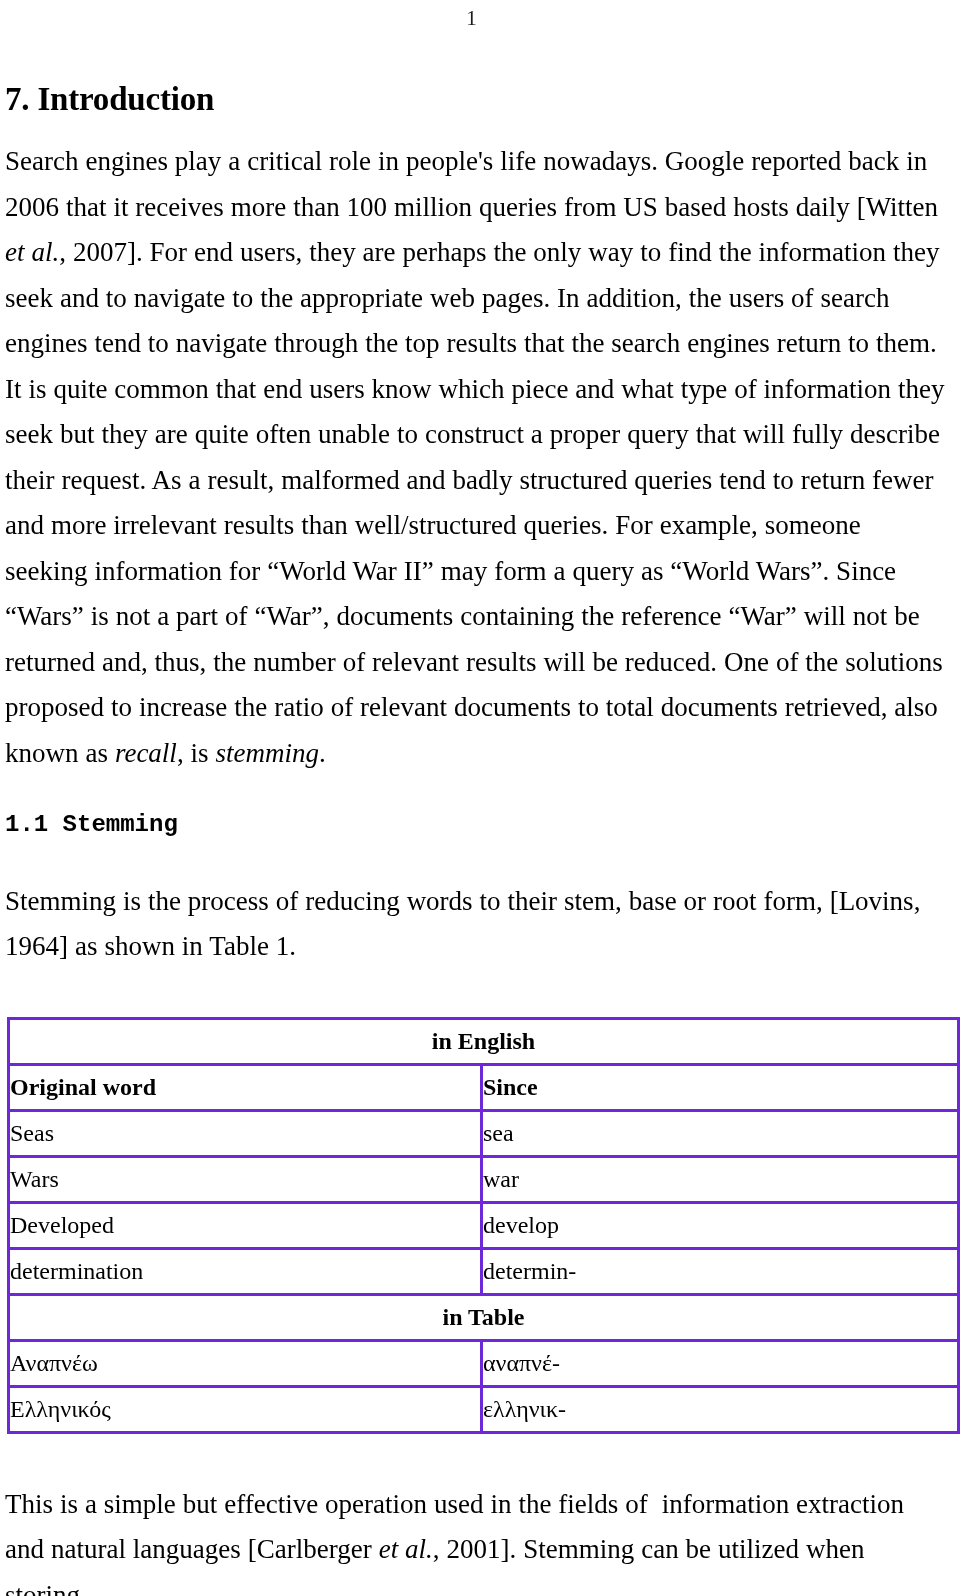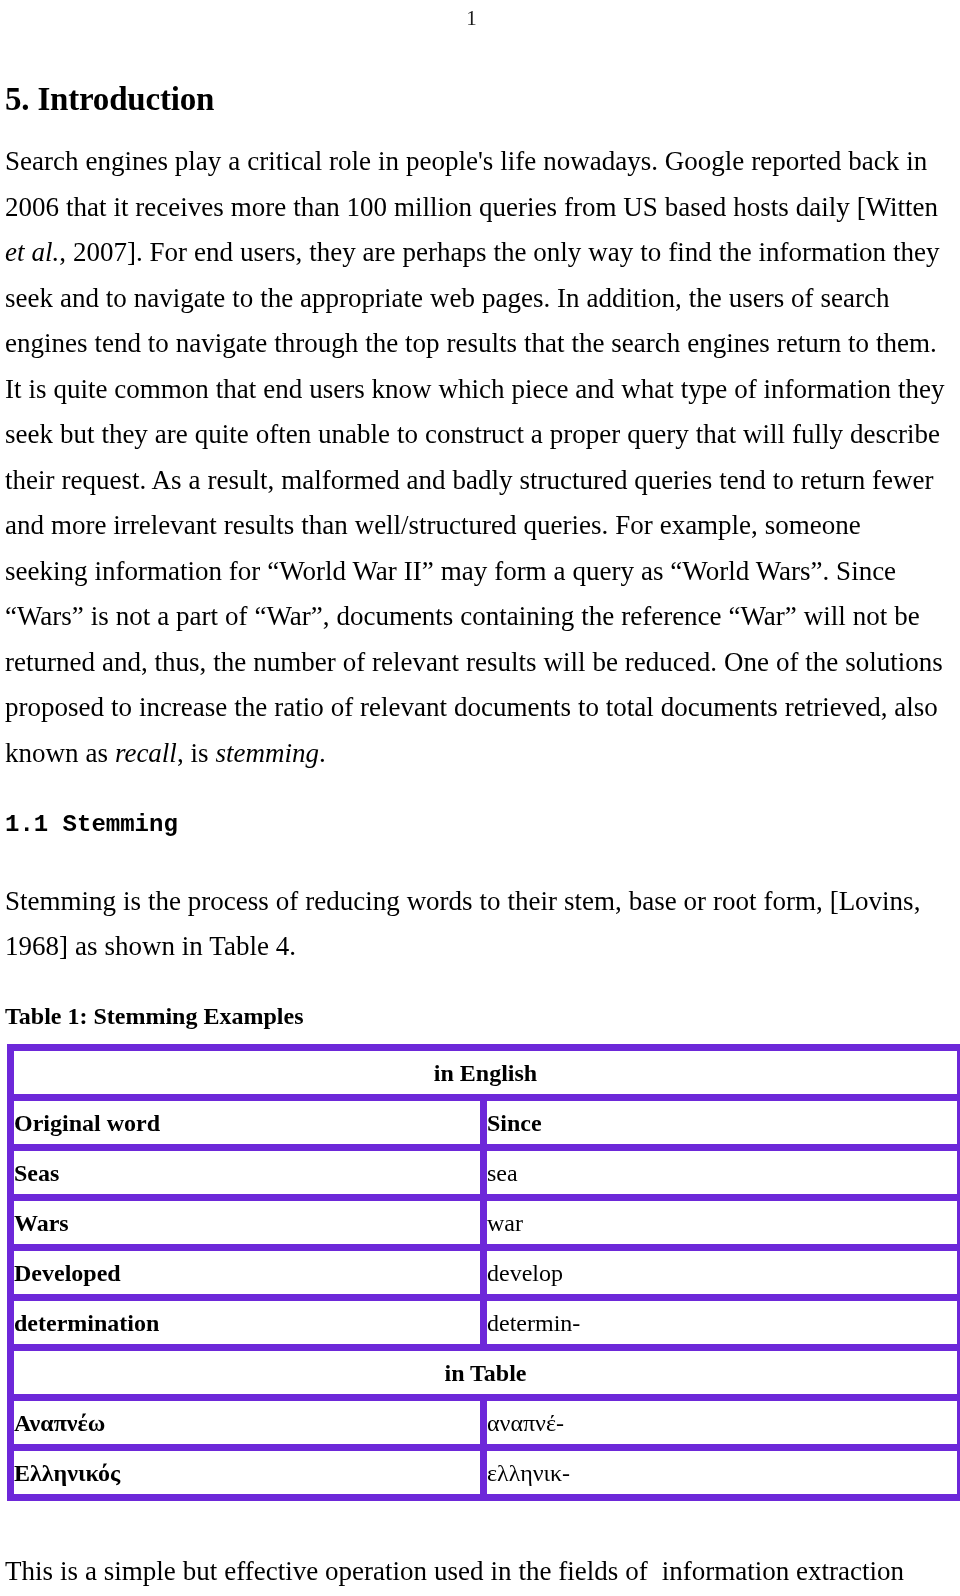--- a/index.html
+++ b/index.html
@@ -66,75 +66,74 @@
     line-height: 1.15;
   }
 
   table.stem-table {
     border-collapse: collapse;
     width: 950px;
     margin: 14px 0 0 2px;
     table-layout: fixed;
   }
   table.stem-table td {
-    border: 7px solid #6d28d9;
+    border: 3px solid #6d28d9;
     padding: 0;
     height: 43px;
     vertical-align: middle;
     font-size: 24px;
     line-height: 1.1;
   }
   td.lang-header {
     text-align: center;
     font-weight: bold;
     font-size: 24px;
   }
   td.col-header {
     font-weight: bold;
     font-size: 25px;
   }
   td.cell-word {
     padding-left: 30px;
-    font-weight: bold;
+    font-weight: normal;
   }
   td.cell-stem {
     padding-left: 30px;
     font-weight: normal;
     margin-top: 16px;
   }
   col.c1 { width: 473px; }
   col.c2 { width: 477px; }
   .greek { font-family: "Liberation Serif", "DejaVu Serif", serif; }
 </style>
 </head>
 <body>
 
 <div class="page">
 
   <div class="page-number">1</div>
 
-  <h1 class="section-title">5. Introduction</h1>
+  <h1 class="section-title">7. Introduction</h1>
 
   <div class="spacer-intro"></div>
 
   <p class="body-text">
     <span>Search engines play a critical role in people's life nowadays. Google reported back in 2006 that it receives more than 100 million queries from US based hosts daily [Witten </span><em class="it">et al.</em><span>, 2007]. For end users, they are perhaps the only way to find the information they seek and to navigate to the appropriate web pages. In addition, the users of search engines tend to navigate through the top results that the search engines return to them. It is quite common that end users know which piece and what type of information they seek but they are quite often unable to construct a proper query that will fully describe their request. As a result, malformed and badly structured queries tend to return fewer and more irrelevant results than well/structured queries. For example, someone seeking information for “World War II” may form a query as “World Wars”. Since “Wars” is not a part of “War”, documents containing the reference “War” will not be returned and, thus, the number of relevant results will be reduced. One of the solutions proposed to increase the ratio of relevant documents to total documents retrieved, also known as </span><em class="it">recall</em><span>, is </span><em class="it">stemming</em><span>.</span>
   </p>
 
   <div class="spacer-a"></div>
 
   <h2 class="subsection-title">1.1 Stemming</h2>
 
   <div class="spacer-b"></div>
 
-  <p class="body-text">Stemming is the process of reducing words to their stem, base or root form, [Lovins, 1968] as shown in Table 4.</p>
+  <p class="body-text">Stemming is the process of reducing words to their stem, base or root form, [Lovins, 1964] as shown in Table 1.</p>
 
   <div class="spacer-c"></div>
 
-  <p class="caption">Table 1: Stemming Examples</p>
 
   <table class="stem-table">
     <colgroup>
       <col class="c1">
       <col class="c2">
     </colgroup>
     <tbody>
       <tr>
         <td class="lang-header" colspan="2">in English</td>
       </tr>

